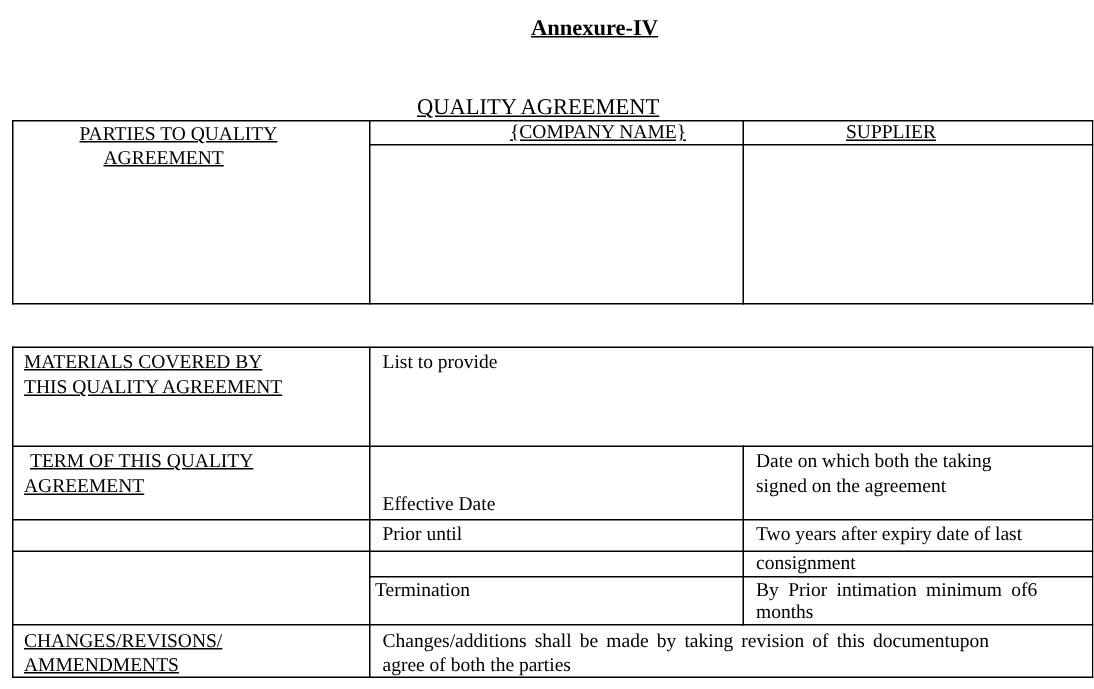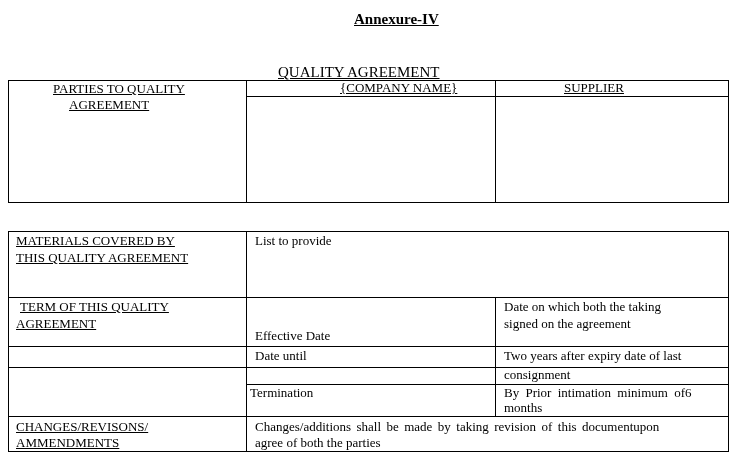--- a/index.html
+++ b/index.html
@@ -58,21 +58,21 @@
   <div class="txt u" style="left:16px; top:250px;">THIS QUALITY AGREEMENT</div>
   <div class="txt" style="left:255px; top:233px;">List to provide</div>
 
   <div class="txt u" style="left:20px; top:299px;">TERM OF THIS QUALITY</div>
   <div class="txt u" style="left:16px; top:316px;">AGREEMENT</div>
 
   <div class="txt" style="left:255px; top:300px;margin-top:28px;">Effective Date</div>
   <div class="txt" style="left:504px; top:299px;">Date on  which both the  taking</div>
   <div class="txt" style="left:504px; top:316px;">signed on the agreement</div>
 
-  <div class="txt" style="left:255px; top:348px;">Date until</div>
+  <div class="txt" style="left:255px; top:348px;">Prior until</div>
   <div class="txt" style="left:504px; top:348px;">Two years after expiry date of last</div>
   <div class="txt" style="left:504px; top:367px;">consignment</div>
 
   <div class="txt" style="left:250px; top:385px;">Termination</div>
   <div class="txt" style="left:504px; top:385px; word-spacing:3px;">By Prior  intimation  minimum  of6</div>
   <div class="txt" style="left:504px; top:400px;">months</div>
 
   <div class="txt u" style="left:16px; top:419px;">CHANGES/REVISONS/</div>
   <div class="txt u" style="left:16px; top:435px;">AMMENDMENTS</div>
   <div class="txt" style="left:255px; top:419px; word-spacing:2.2px;">Changes/additions shall be made by taking revision of this documentupon</div>

